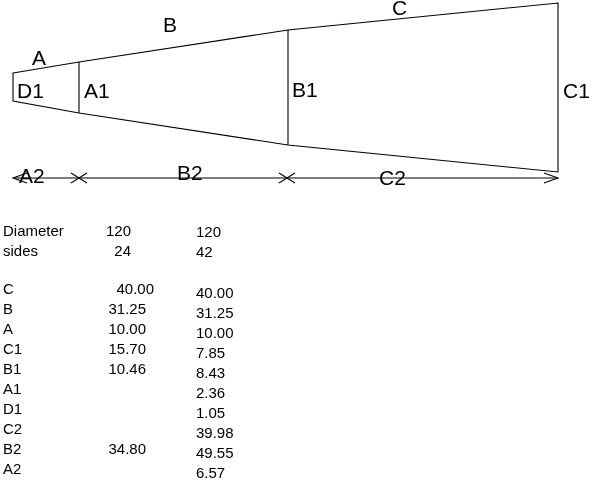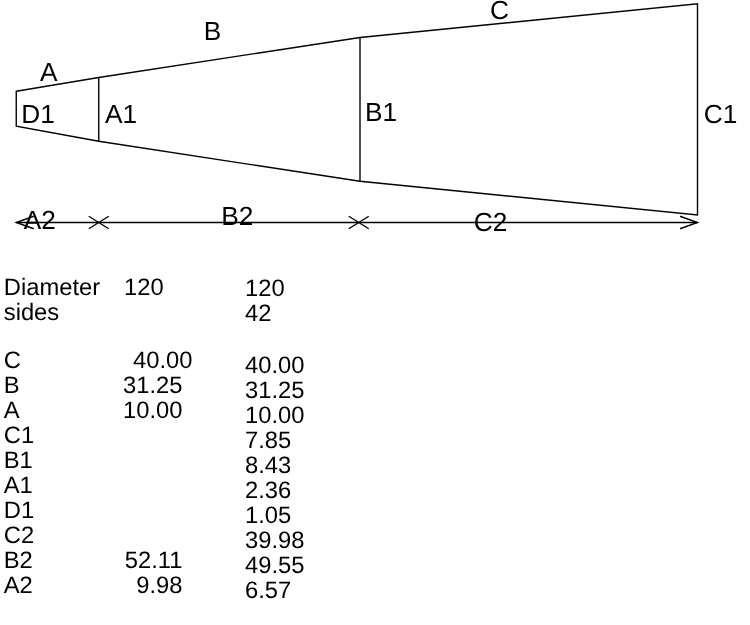--- a/index.html
+++ b/index.html
@@ -5,21 +5,21 @@
   html,body{margin:0;padding:0;background:#fff;}
   .screen{
     position:relative;width:600px;height:500px;background:#ffffff;
     font-family:"Liberation Sans",sans-serif;color:#000;overflow:hidden;
   }
   .diagram{position:absolute;left:0;top:0;}
   .diagram text{
     font-family:"Liberation Sans",sans-serif;
     font-size:21px;fill:#000000;
   }
-  .data-table{position:absolute;left:3px;font-size:19px;line-height:20px;}
+  .data-table{position:absolute;left:3px;font-size:15px;line-height:20px;}
   .data-table.param{top:221px;}
   .data-table.values{top:279px;}
   .trow{position:relative;height:20px;width:300px;}
   .cell{position:absolute;top:0;white-space:nowrap;}
   .lab{left:0;}
   .c1{left:57px;width:86px;text-align:right;}
   .param .c1{width:71px;}
   .c2{left:193px;}
   .values .c2{top:4px;}
   .param .c2{top:1px;}
@@ -62,20 +62,21 @@
   </svg>
 
   <div class="data-table param">
     <div class="trow">
       <span class="cell lab">Diameter</span>
       <span class="cell c1">120</span>
       <span class="cell c2">120</span>
     </div>
     <div class="trow">
       <span class="cell lab">sides</span>
+      <span class="cell c1">24</span>
       <span class="cell c2">42</span>
     </div>
   </div>
 
   <div class="data-table values">
     <div class="trow">
       <span class="cell lab">C</span>
       <span class="cell c1">40.00</span>
       <span class="cell c2">40.00</span>
     </div>
@@ -84,43 +85,44 @@
       <span class="cell c1">31.25</span>
       <span class="cell c2">31.25</span>
     </div>
     <div class="trow">
       <span class="cell lab">A</span>
       <span class="cell c1">10.00</span>
       <span class="cell c2">10.00</span>
     </div>
     <div class="trow">
       <span class="cell lab">C1</span>
+      <span class="cell c1">15.70</span>
       <span class="cell c2">7.85</span>
     </div>
     <div class="trow">
       <span class="cell lab">B1</span>
+      <span class="cell c1">10.46</span>
       <span class="cell c2">8.43</span>
     </div>
     <div class="trow">
       <span class="cell lab">A1</span>
       <span class="cell c2">2.36</span>
     </div>
     <div class="trow">
       <span class="cell lab">D1</span>
       <span class="cell c2">1.05</span>
     </div>
     <div class="trow">
       <span class="cell lab">C2</span>
       <span class="cell c2">39.98</span>
     </div>
     <div class="trow">
       <span class="cell lab">B2</span>
-      <span class="cell c1">52.11</span>
+      <span class="cell c1">34.80</span>
       <span class="cell c2">49.55</span>
     </div>
     <div class="trow">
       <span class="cell lab">A2</span>
-      <span class="cell c1">9.98</span>
       <span class="cell c2">6.57</span>
     </div>
   </div>
 
 </div>
 
 </body></html>

